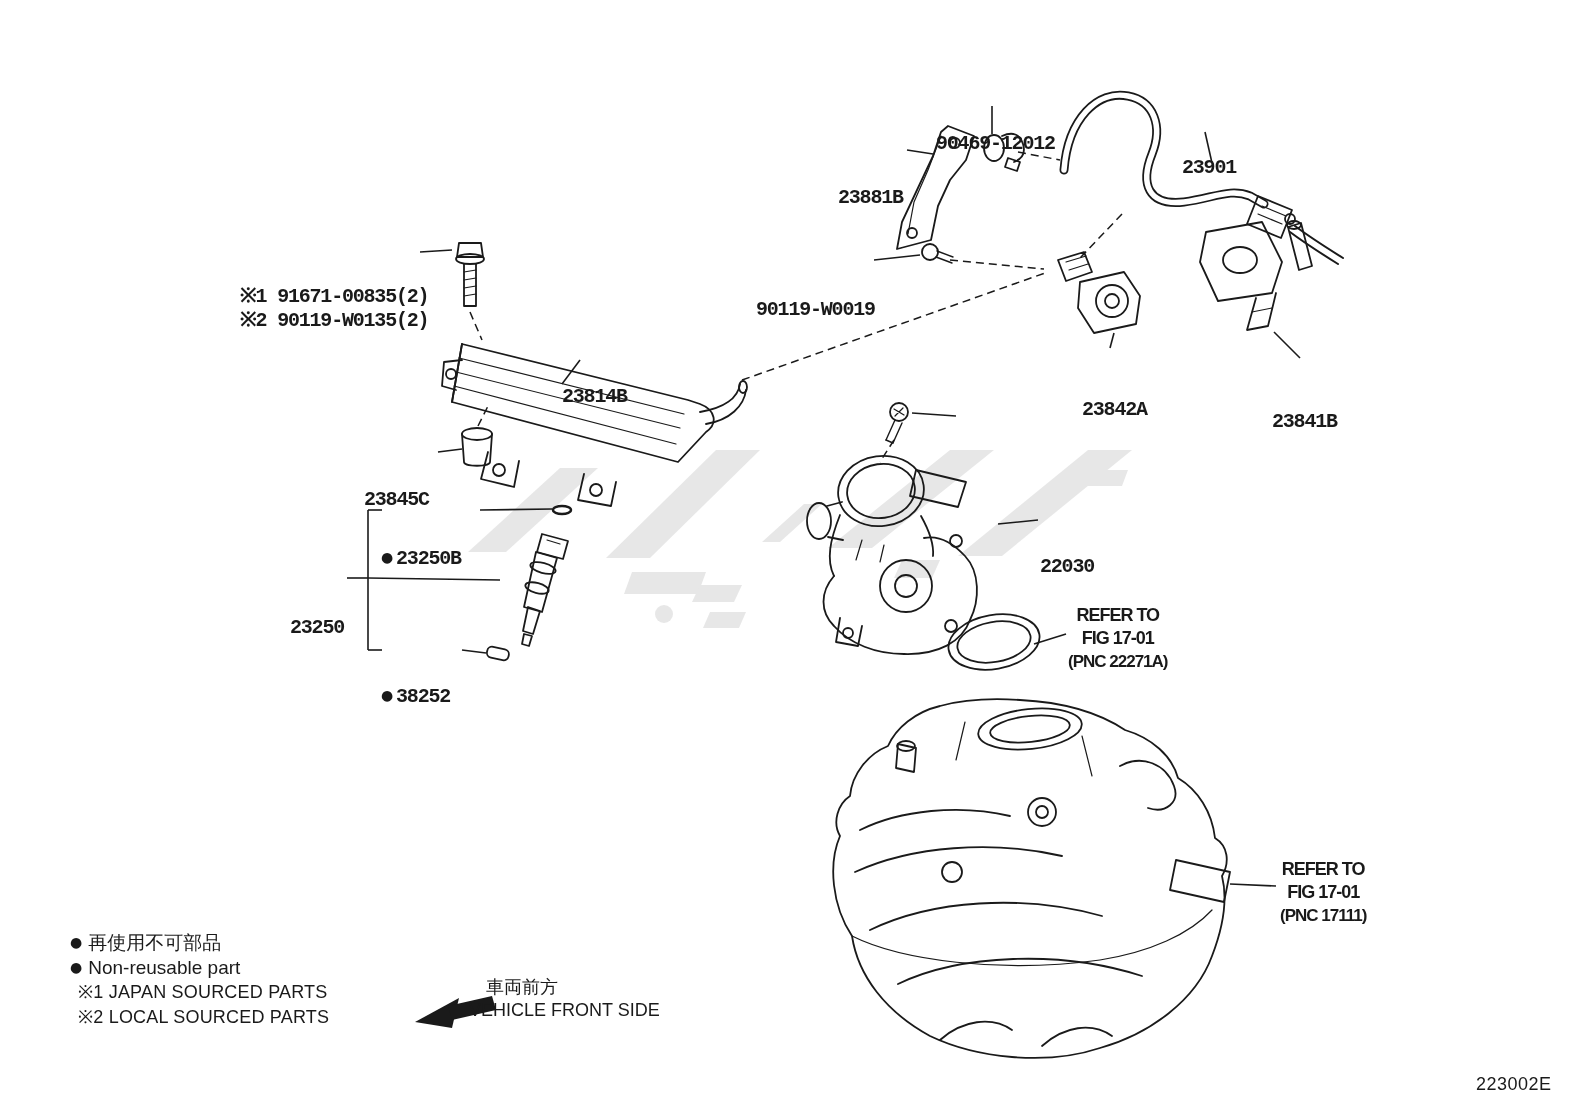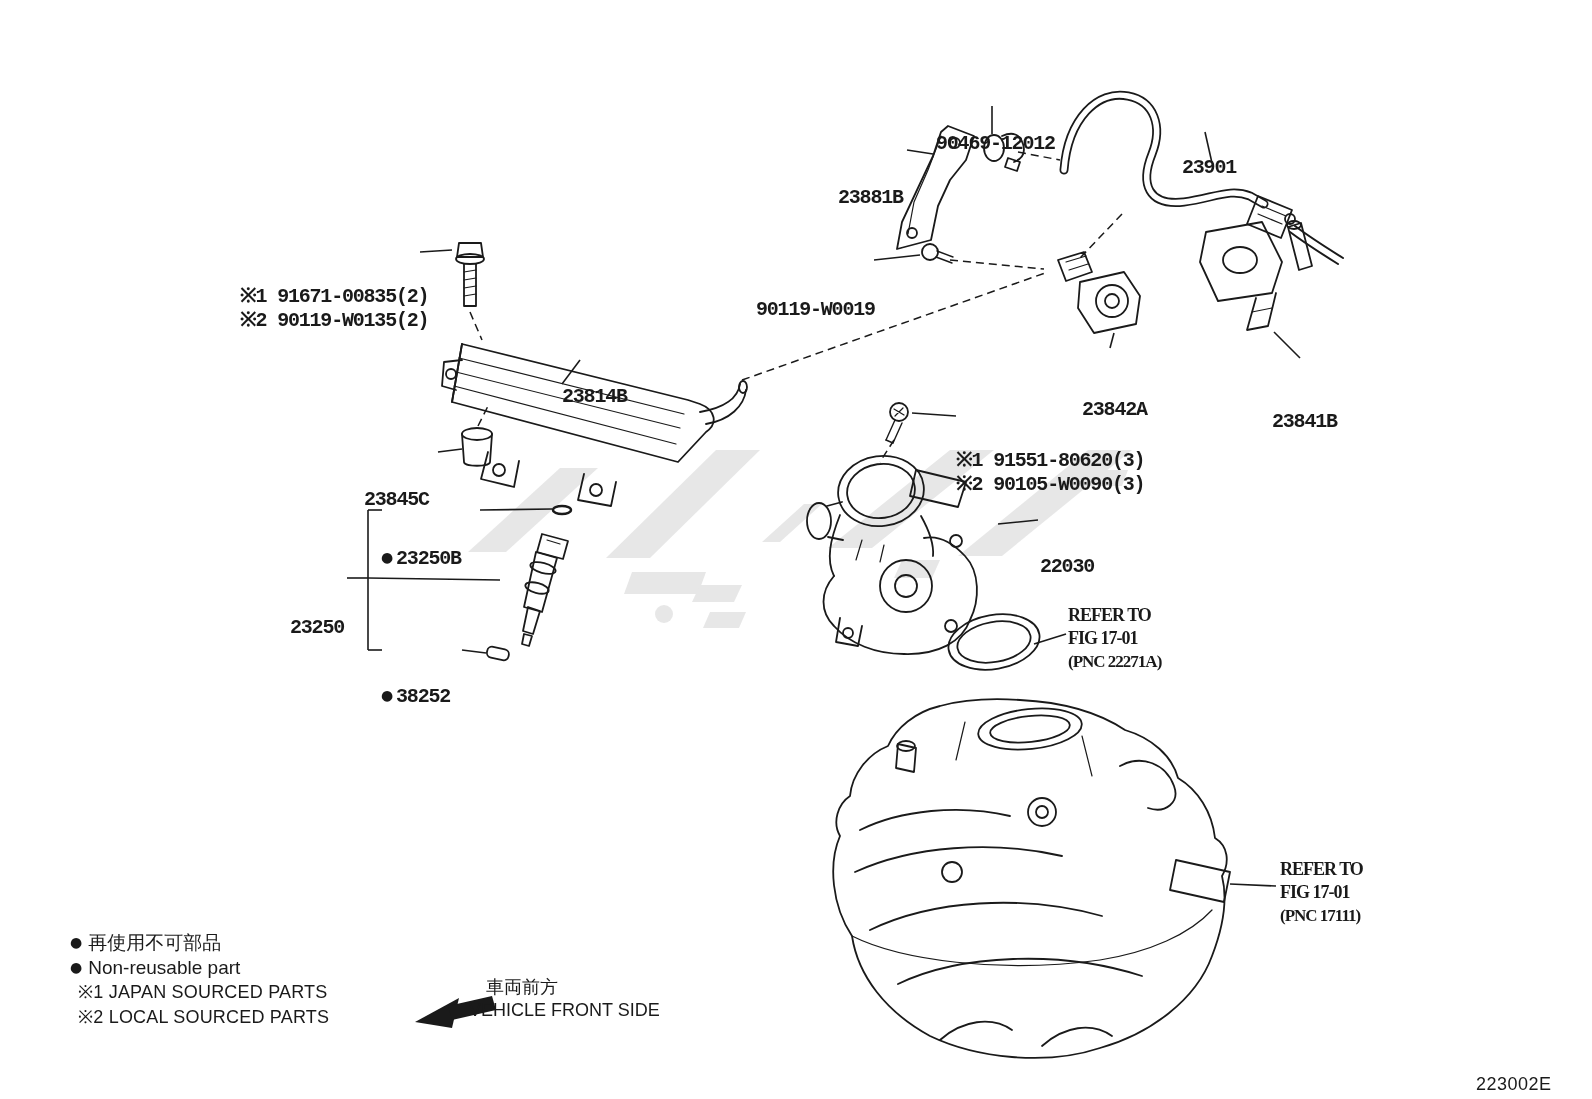--- a/index.html
+++ b/index.html
@@ -9,22 +9,22 @@
     overflow:hidden; font-family:"Liberation Sans", sans-serif; color:#1a1a1a;
   }
   .art { position:absolute; left:0; top:0; }
   .part-label {
     position:absolute; font-family:"Liberation Mono", monospace; font-weight:bold;
     font-size:20px; letter-spacing:-1.2px; white-space:nowrap; color:#1a1a1a;margin-top:48px;
   }
   .part-label .dot { font-family:"DejaVu Sans", sans-serif; font-size:14px; margin-right:4px; vertical-align:2px; }
   .note-block div { line-height:24px;text-align:center; }
   .refer-block {
-    position:absolute; font-family:Liberation Serif, serif; font-weight:bold;
-    font-size:18px; line-height:23px; letter-spacing:-1px; white-space:nowrap;
+    position:absolute; font-family:Liberation Sans, sans-serif; font-weight:bold;
+    font-size:18px; line-height:23px; letter-spacing:-1px; white-space:nowrap;text-align:center;
   }
   .refer-block .small { font-size:17px; }
   .legend { position:absolute; left:70px; top:930px; font-size:19px; line-height:25px; white-space:nowrap; }
   .legend .bullet { font-size:14px; margin-right:6px; vertical-align:2px; font-family:"DejaVu Sans", sans-serif; }
   .legend .srcd { font-size:18px; letter-spacing:0.2px;margin-left:8px; }
   .front-label { position:absolute; font-size:18px; white-space:nowrap; }
   .fig-code { position:absolute; font-size:18px; letter-spacing:0.5px; }
 </style>
 </head>
 <body>
@@ -246,24 +246,20 @@
   <div class="part-label" style="left:381px; top:499px">
     <span class="dot">●</span><span>23250B</span>
   </div>
 
   <div class="part-label" style="left:290px; top:568px">23250</div>
 
   <div class="part-label" style="left:381px; top:637px">
     <span class="dot">●</span><span>38252</span>
   </div>
 
-  <div class="part-label note-block" style="left:956px; top:401px">
-    <div>※1 91551-80620(3)</div>
-    <div>※2 90105-W0090(3)</div>
-  </div>
 
   <div class="part-label" style="left:1040px; top:507px">22030</div>
 
   <div class="refer-block" style="left:1068px; top:604px">
     <div>REFER TO</div>
     <div>FIG 17-01</div>
     <div class="small">(PNC 22271A)</div>
   </div>
 
   <div class="refer-block" style="left:1280px; top:858px">

